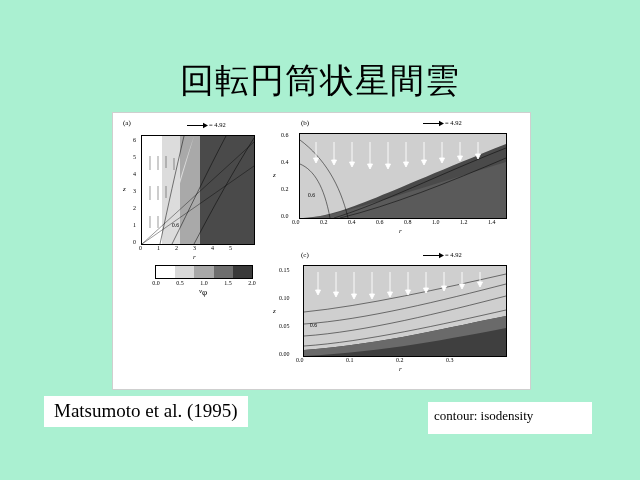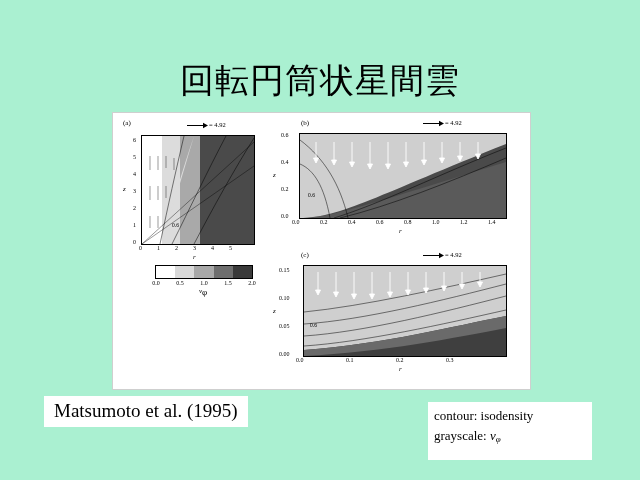--- a/index.html
+++ b/index.html
@@ -59,21 +59,21 @@
     background:#ffffff;
     padding:4px 10px 5px 10px;
     font-size:19px;color:#000;
     font-family:"Liberation Serif",serif;
   }
   
   #legend{
     position:absolute;left:428px;top:402px;
     width:152px;
     background:#ffffff;
-    padding:4px 6px 14px 6px;
+    padding:4px 6px 8px 6px;
     font-size:13px;color:#000;
     font-family:"Liberation Serif",serif;
     line-height:1.5;
   }
   .sub{font-size:9px;vertical-align:-2px;}
   .ital{font-style:italic;}
 </style>
 </head>
 <body style="background: rgb(170, 240, 209);">
 
@@ -276,17 +276,13 @@
 
 </div>
 
 <div id="credit">Matsumoto et al. (1995)</div>
 
 <div id="legend">
   <div>
     <span>contour:</span>
     <span>isodensity</span>
   </div>
-  <div>
-    <span>grayscale:</span>
-    <span class="ital">v</span><span class="sub ital">φ</span>
-  </div>
 </div>
 
 </body></html>

